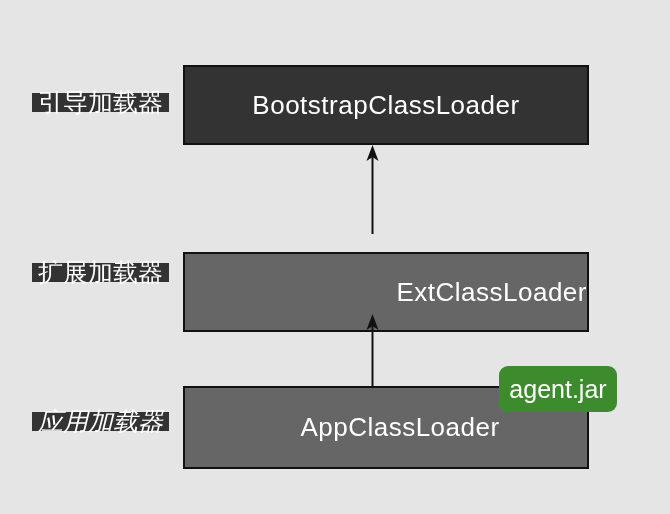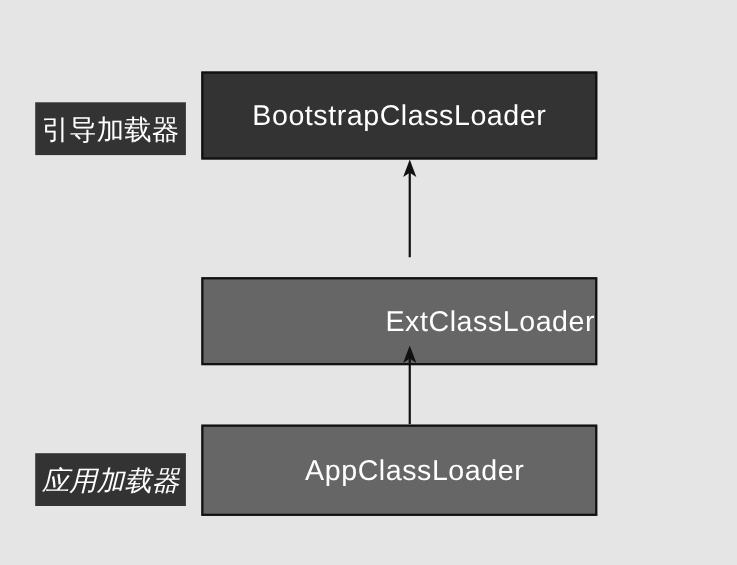--- a/index.html
+++ b/index.html
@@ -10,42 +10,42 @@
     position: relative;
     width: 670px;
     height: 514px;
     background: var(--background, #e5e5e5);
     font-family: "Liberation Sans", sans-serif;
     overflow: hidden;
   }
   .box {
     position: absolute;
     left: 183px;
-    width: 360px;
+    width: 406px;
     box-sizing: border-box;
     border: 2px solid var(--box-border, #111111);
     display: flex;
     align-items: center;
     justify-content: center;
   }
   .box .box-label {
     color: var(--box-text, #ffffff);
     font-size: 26px;
     letter-spacing: 0.5px;
     white-space: nowrap;
   }
   #box-bootstrap { top: 65px;  height: 80px; background: var(--box-dark, #333333); }
   #box-ext       { top: 252px; height: 80px; background: var(--box-gray, #666666); justify-content: flex-end; }
   #box-app       { top: 386px; height: 83px; background: var(--box-gray, #666666); padding-left: 28px; }
 
   .side-label {
     position: absolute;
     left: 32px;
     width: 137px;
-    height: 48px;
+    height: 19px;
     background: var(--label-bg, #333333);
     color: var(--label-text, #ffffff);
     display: flex;
     align-items: center;
     justify-content: center;
     font-size: 25px;
     white-space: nowrap;
   }
   #side-bootstrap { top: 93px; }
   #side-ext       { top: 263px; }
@@ -88,28 +88,30 @@
   <div class="side-label" id="side-bootstrap">引导加载器</div>
   <div class="box" id="box-bootstrap">
     <span class="box-label">BootstrapClassLoader</span>
   </div>
 
   <svg class="arrow" id="arrow-ext-to-bootstrap" viewBox="0 0 23 89">
     <line x1="11.5" y1="89" x2="11.5" y2="8"></line>
     <polygon points="11.5,0 17.5,16 11.5,12 5.5,16"></polygon>
   </svg>
 
+  <div class="side-label" id="side-ext">扩展加载器</div>
   <div class="box" id="box-ext">
     <span class="box-label">ExtClassLoader</span>
   </div>
 
   <svg class="arrow" id="arrow-app-to-ext" viewBox="0 0 23 72">
     <line x1="11.5" y1="72" x2="11.5" y2="8"></line>
     <polygon points="11.5,0 17.5,16 11.5,12 5.5,16"></polygon>
   </svg>
 
   <div class="side-label" id="side-app">应用加载器</div>
   <div class="box" id="box-app">
     <span class="box-label">AppClassLoader</span>
   </div>
 
+  <div class="badge">agent.jar</div>
 
 </div>
 
 </body></html>

